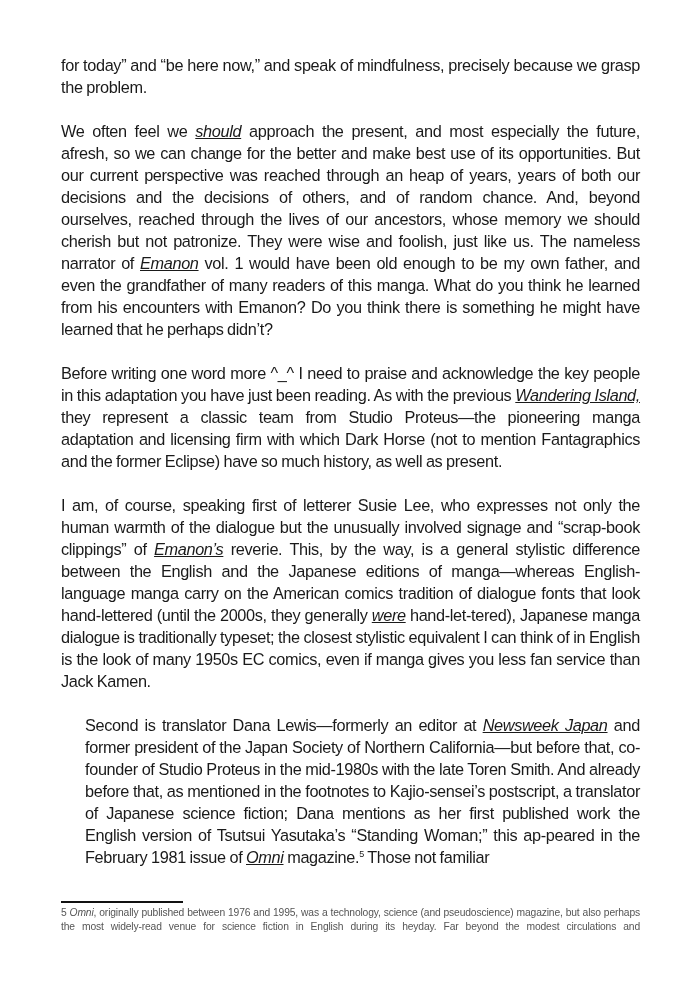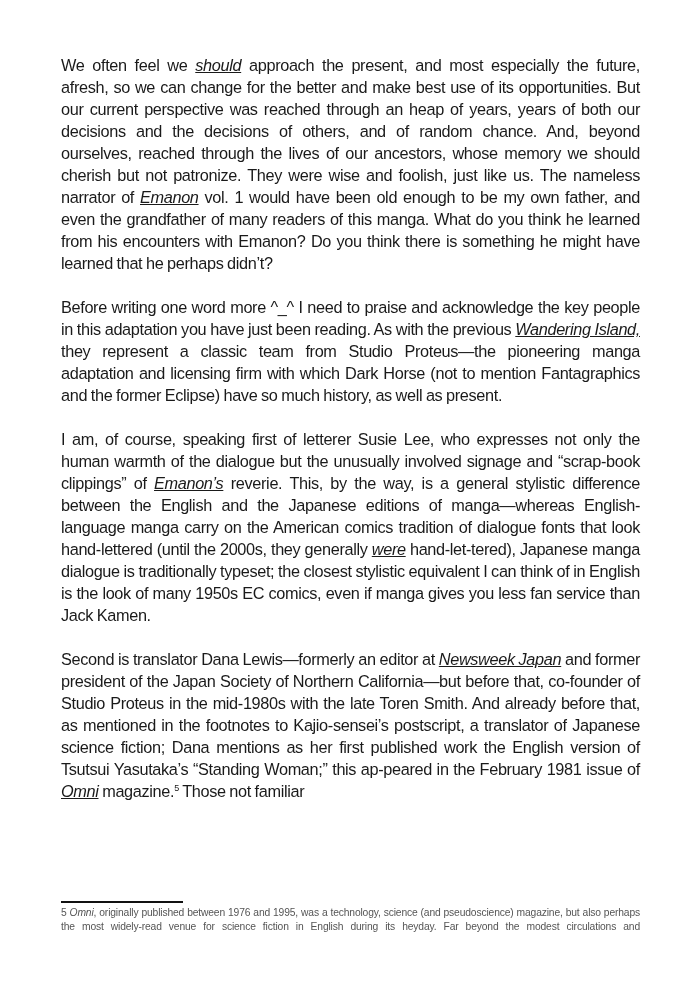--- a/index.html
+++ b/index.html
@@ -14,21 +14,21 @@
     font-size: 16.3px;
     line-height: 22px;
     letter-spacing: -0.35px;
     word-spacing: -0.5px;
   }
   .page p {
     margin: 0 0 22px 0;
     text-align: justify;
     hyphens: none;
   }
-  .page p:last-of-type { margin-bottom: 0; }
+  .page p:last-of-type { margin-bottom: 0; margin-left: 24px; }
   .page em { font-style: italic; text-decoration: underline; }
   sup { font-size: 9px; line-height: 0; vertical-align: 6px; }
   .fn-rule {
     position: absolute;
     left: 61px;
     top: 901px;
     width: 122px;
     height: 2px;
     background: #111;
   }
@@ -43,20 +43,21 @@
     line-height: 14px;
     letter-spacing: -0.15px;
     text-align: justify;
   }
   .footnote p { margin: 0; text-align: justify; text-align-last: justify; }
 </style>
 </head>
 <body>
 
 <div class="page">
+  <p><span>for today” and “be here now,” and speak of mindfulness, precisely because we grasp the problem.</span></p>
   <p><span>We often feel we </span><em>should</em><span> approach the present, and most especially the future, afresh, so we can change for the better and make best use of its opportunities. But our current perspective was reached through an heap of years, years of both our decisions and the decisions of others, and of random chance. And, beyond ourselves, reached through the lives of our ancestors, whose memory we should cherish but not patronize. They were wise and foolish, just like us. The nameless narrator of </span><em>Emanon</em><span> vol. 1 would have been old enough to be my own father, and even the grandfather of many readers of this manga. What do you think he learned from his encounters with Emanon? Do you think there is something he might have learned that he perhaps didn’t?</span></p>
   <p><span>Before writing one word more ^_^ I need to praise and acknowledge the key people in this adaptation you have just been reading. As with the previous </span><em>Wandering Island,</em><span> they represent a classic team from Studio Proteus—the pioneering manga adaptation and licensing firm with which Dark Horse (not to mention Fantagraphics and the former Eclipse) have so much history, as well as present.</span></p>
   <p><span>I am, of course, speaking first of letterer Susie Lee, who expresses not only the human warmth of the dialogue but the unusually involved signage and “scrap-book clippings” of </span><em>Emanon’s</em><span> reverie. This, by the way, is a general stylistic difference between the English and the Japanese editions of manga—whereas English-language manga carry on the American comics tradition of dialogue fonts that look hand-lettered (until the 2000s, they generally </span><em>were</em><span> hand-let-tered), Japanese manga dialogue is traditionally typeset; the closest stylistic equivalent I can think of in English is the look of many 1950s EC comics, even if manga gives you less fan service than Jack Kamen.</span></p>
   <p><span>Second is translator Dana Lewis—formerly an editor at </span><em>Newsweek Japan</em><span> and former president of the Japan Society of Northern California—but before that, co-founder of Studio Proteus in the mid-1980s with the late Toren Smith. And already before that, as mentioned in the footnotes to Kajio-sensei’s postscript, a translator of Japanese science fiction; Dana mentions as her first published work the English version of Tsutsui Yasutaka’s “Standing Woman;” this ap-peared in the February 1981 issue of </span><em>Omni</em><span> magazine.</span><sup>5</sup><span> Those not familiar</span></p>
 </div>
 
 <div class="fn-rule"></div>
 
 <div class="footnote">
   <p><span>5 </span><em>Omni</em><span>, originally published between 1976 and 1995, was a technology, science (and pseudoscience) magazine, but also perhaps the most widely-read venue for science fiction in English during its heyday. Far beyond the modest circulations and</span></p>

